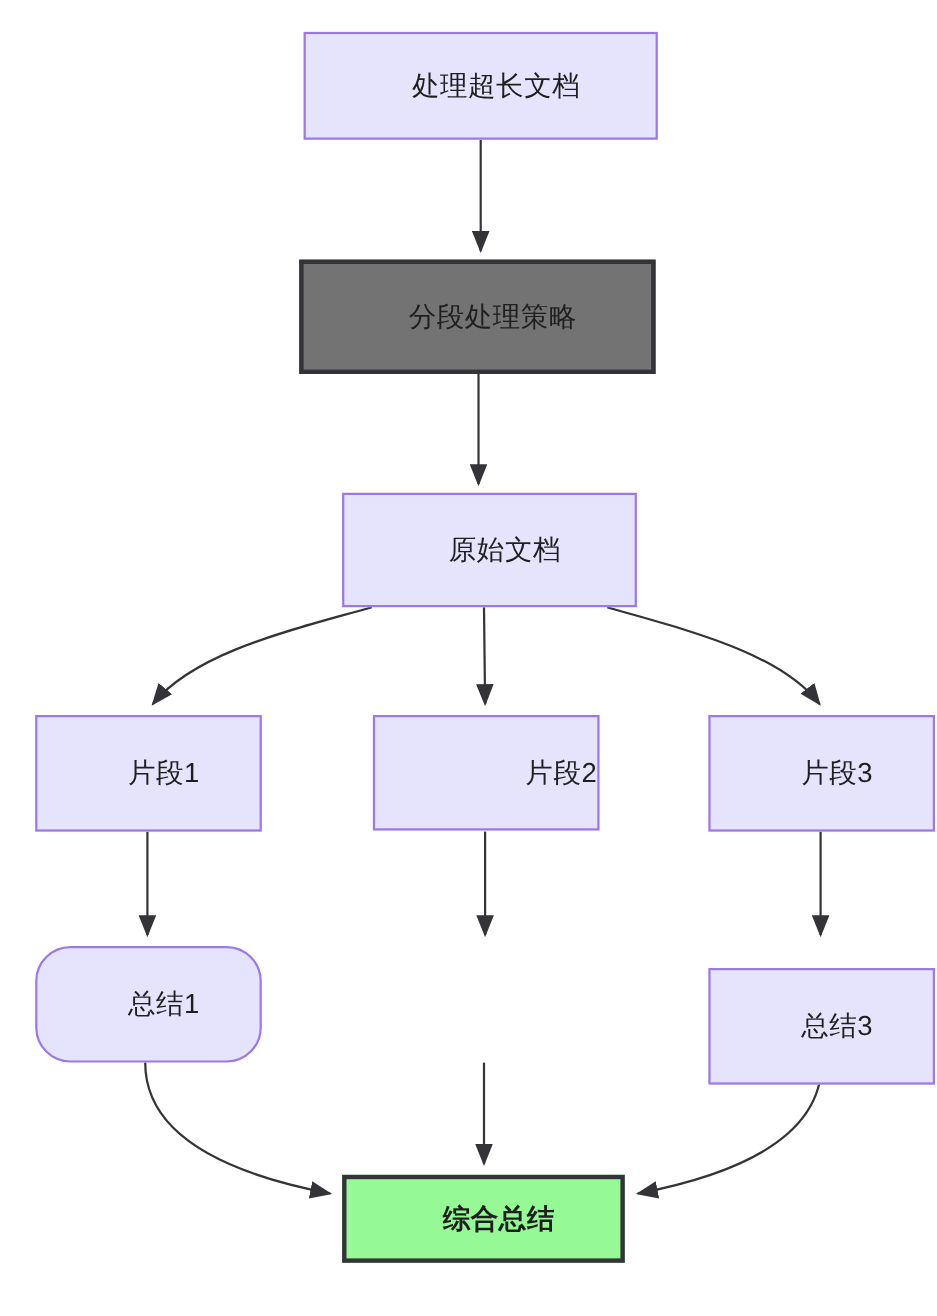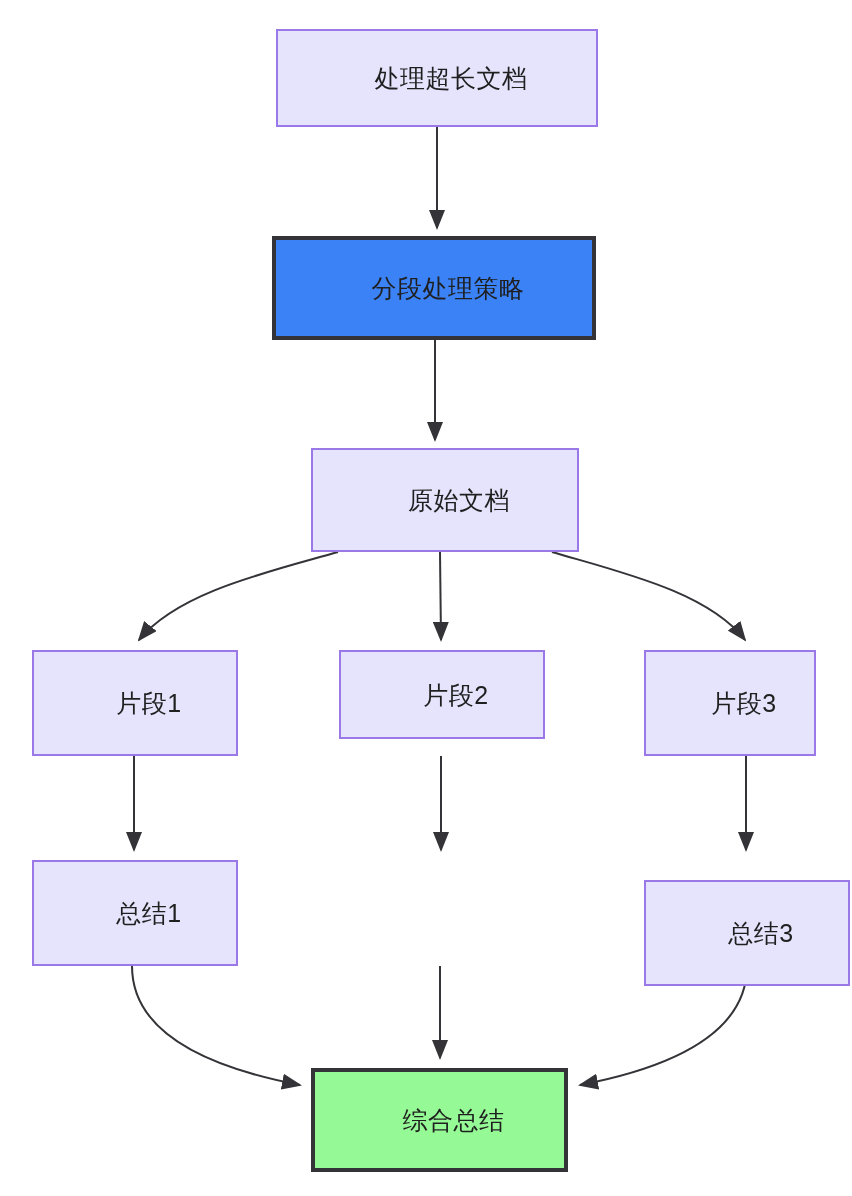--- a/index.html
+++ b/index.html
@@ -38,21 +38,21 @@
     line-height: 1.2;
     letter-spacing: 0.5px;
     z-index: 2;
     padding-left: 28px;
   }
   .node-normal {
     background: #e6e3fc;
     border: 2px solid #9b78e8;
   }
   .node-strategy {
-    background: #3b82f6;
+    background: #737373;
     border: 4px solid #333338;
   }
   .node-final {
     background: #95fa95;
     border: 4px solid #333338;
   }
   .node-label {
     pointer-events: none;
     white-space: nowrap;
   }
@@ -101,34 +101,34 @@
   </div>
 
   <div class="node node-normal" style="left:311px; top:448px; width:268px; height:104px;">
     <span class="node-label">原始文档</span>
   </div>
 
   <div class="node node-normal" style="left:32px; top:650px; width:206px; height:106px;">
     <span class="node-label">片段1</span>
   </div>
 
-  <div class="node node-normal" style="left:339px; top:650px; width:206px; height:89px;">
+  <div class="node node-normal" style="left:339px; top:650px; width:206px; height:105px;justify-content:flex-end;">
     <span class="node-label">片段2</span>
   </div>
 
-  <div class="node node-normal" style="left:644px; top:650px; width:172px; height:106px;">
+  <div class="node node-normal" style="left:644px; top:650px; width:206px; height:106px;">
     <span class="node-label">片段3</span>
   </div>
 
-  <div class="node node-normal" style="left:32px; top:860px; width:206px; height:106px;">
+  <div class="node node-normal" style="left:32px; top:860px; width:206px; height:106px;border-radius:32px;">
     <span class="node-label">总结1</span>
   </div>
 
 
   <div class="node node-normal" style="left:644px; top:860px; width:206px; height:106px;margin-top:20px;">
     <span class="node-label">总结3</span>
   </div>
 
-  <div class="node node-final" style="left:311px; top:1068px; width:257px; height:104px;">
+  <div class="node node-final" style="left:311px; top:1068px; width:257px; height:80px;font-weight:bold;">
     <span class="node-label">综合总结</span>
   </div>
 
 </div>
 
 </body></html>

